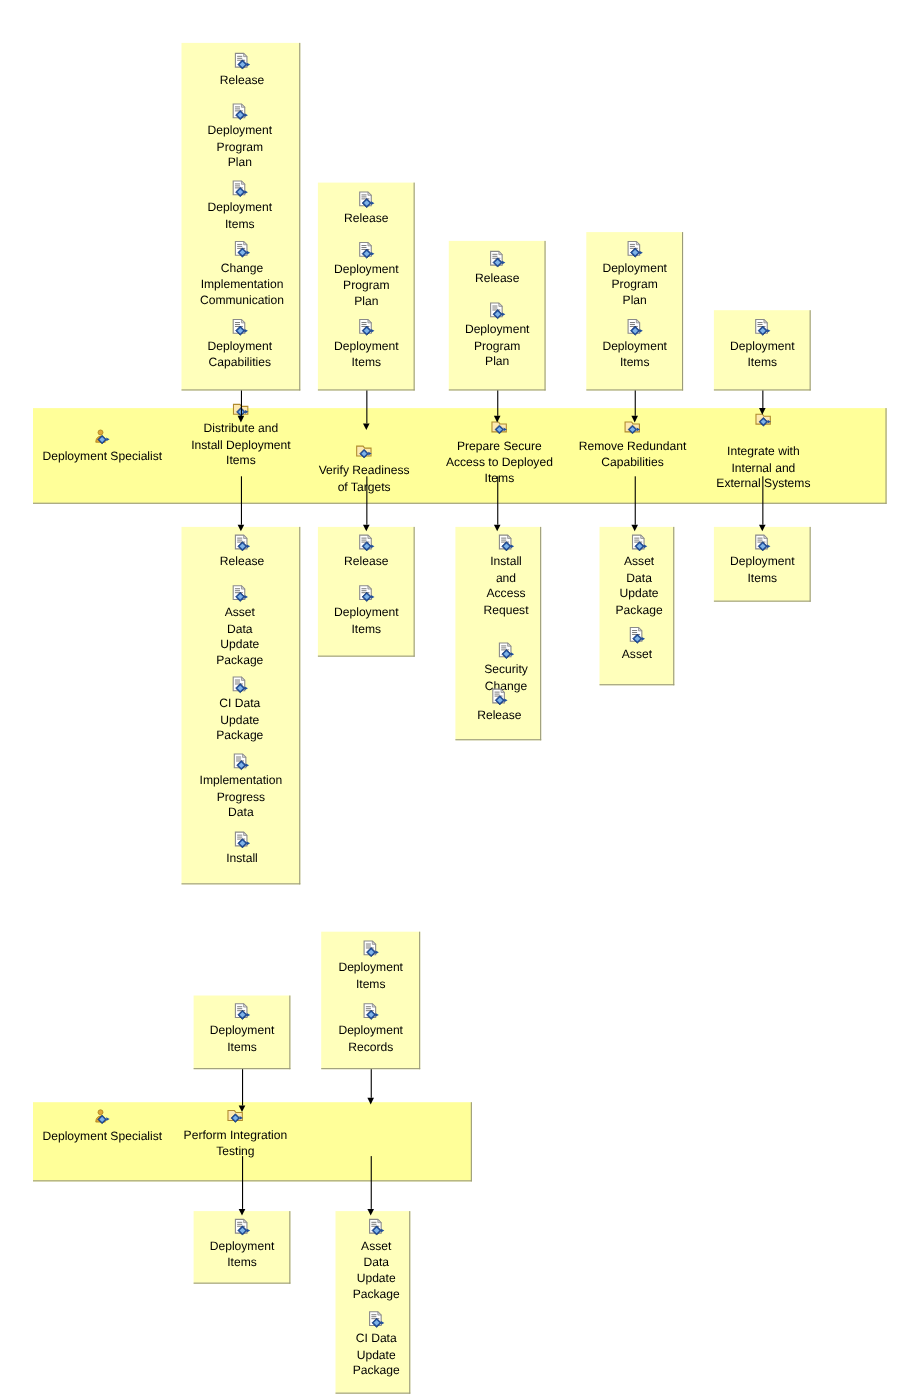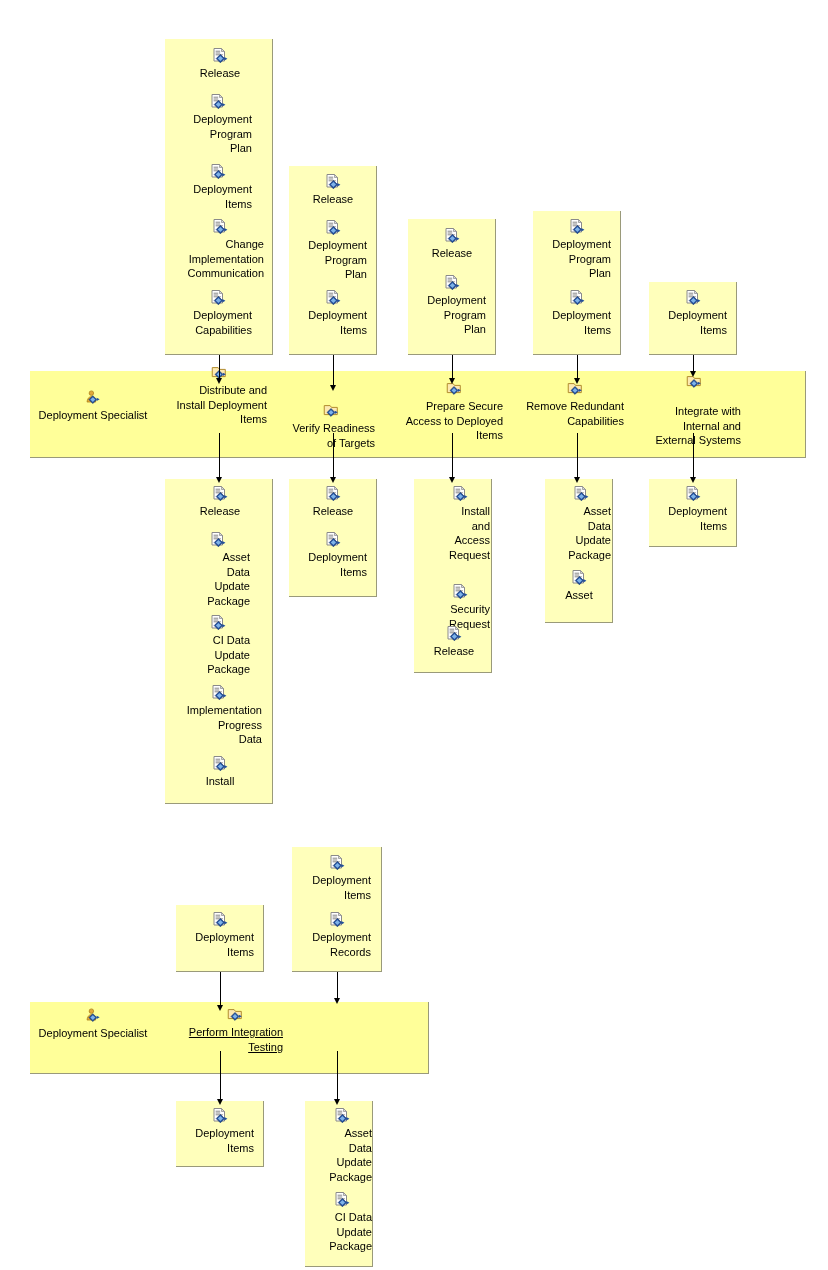--- a/index.html
+++ b/index.html
@@ -39,21 +39,21 @@
     position: absolute;
     display: flex;
     flex-direction: column;
     align-items: center;
     box-sizing: border-box;
   }
   .node .label {
     font-size: 11px;
     color: #000000;
     line-height: 14.6px;
-    text-align: right;
+    text-align: center;
     white-space: pre-line;
     margin-top: 1px;
   }
   .node.center-label .label {
     text-align: center;
   }
   .icon {
     display: block;
     width: 18px;
     height: 18px;
@@ -552,21 +552,21 @@
       <line x1="4.6" y1="6.0" x2="9.2" y2="6.0"></line>
       <line x1="4.6" y1="7.8" x2="11.8" y2="7.8"></line>
     </g>
     <g transform="translate(5.2,7.4)">
       <path d="M0 4.2 L4.2 0 L8.4 4.2 L4.2 8.4 Z" fill="#1f4e9c" stroke="#0d2f6b" stroke-width="0.6"></path>
       <path d="M1.6 4.2 L4.2 1.7 L6.8 4.2 L4.2 6.7 Z" fill="#7fb3e8"></path>
     </g>
     <path d="M13.4 10.0 l3.0 1.7 l-3.0 1.7 z" fill="#1f4e9c"></path>
   </svg>
       <div class="label" style="width: 100%;">Security
-Request</div>
+Change</div>
     </div>
     <div class="node center-label" style="left: 428px; top: 586px; width: 52px;">
       <svg class="icon" viewBox="0 0 18 18" width="18" height="18">
     <path d="M3 1.5 h7.5 l3 3 v9.5 h-10.5 z" fill="#ffffff" stroke="#8a8a8a" stroke-width="1"></path>
     <path d="M10.5 1.5 v3 h3 z" fill="#d9d9d9" stroke="#8a8a8a" stroke-width="0.7"></path>
     <g stroke="#6b6b6b" stroke-width="0.8">
       <line x1="4.6" y1="4.2" x2="9.2" y2="4.2"></line>
       <line x1="4.6" y1="6.0" x2="9.2" y2="6.0"></line>
       <line x1="4.6" y1="7.8" x2="11.8" y2="7.8"></line>
     </g>
@@ -697,21 +697,21 @@
     <circle cx="8.2" cy="3.6" r="2.5" fill="#e2a93a" stroke="#a87c18" stroke-width="0.8"></circle>
     <path d="M3.4 13.5 c0-3.6 2.1-6 4.8-6 c2.7 0 4.8 2.4 4.8 6 z" fill="#e2a93a" stroke="#a87c18" stroke-width="0.8"></path>
     <g transform="translate(5.4,6.4)">
       <path d="M0 4.4 L4.4 0 L8.8 4.4 L4.4 8.8 Z" fill="#1f4e9c" stroke="#0d2f6b" stroke-width="0.6"></path>
       <path d="M1.7 4.4 L4.4 1.8 L7.1 4.4 L4.4 7.0 Z" fill="#7fb3e8"></path>
     </g>
     <path d="M14.0 8.6 l3.4 1.9 l-3.4 1.9 z" fill="#1f4e9c"></path>
   </svg>
       <div class="label" style="width: 100%;">Deployment Specialist</div>
     </div>
-    <div class="node" style="left: 187px; top: 967px; width: 96px; text-decoration: underline;">
+    <div class="node" style="left: 166px; top: 967px; width: 96px;">
       <svg class="icon" viewBox="0 0 20 18" width="20" height="18">
     <path d="M2.5 3 h6.5 l1.6 2 h6.4 v8 h-14.5 z" fill="#fde9b0" stroke="#b08b2e" stroke-width="1.1"></path>
     <g transform="translate(5.6,6.2)">
       <path d="M0 4.4 L4.4 0 L8.8 4.4 L4.4 8.8 Z" fill="#1f4e9c" stroke="#0d2f6b" stroke-width="0.6"></path>
       <path d="M1.7 4.4 L4.4 1.8 L7.1 4.4 L4.4 7.0 Z" fill="#7fb3e8"></path>
     </g>
     <path d="M14.2 8.6 l3.4 1.9 l-3.4 1.9 z" fill="#1f4e9c"></path>
   </svg>
       <div class="label" style="width: 100%;">Perform Integration
 Testing</div>

